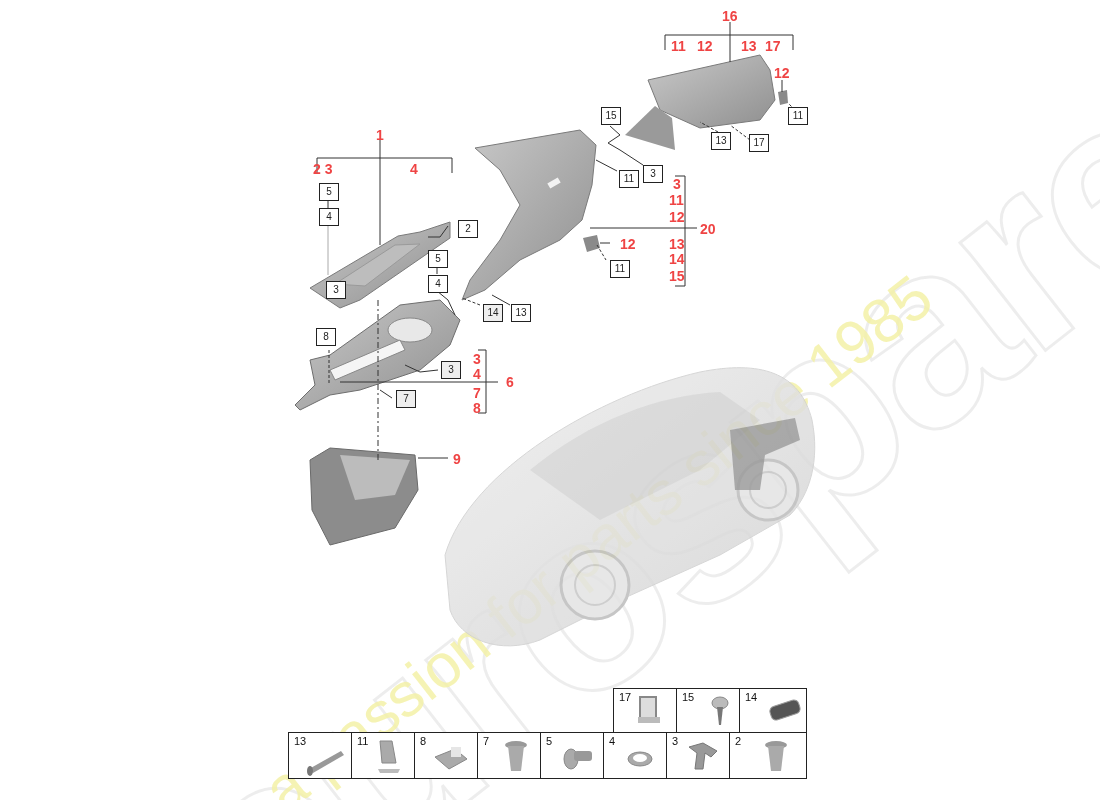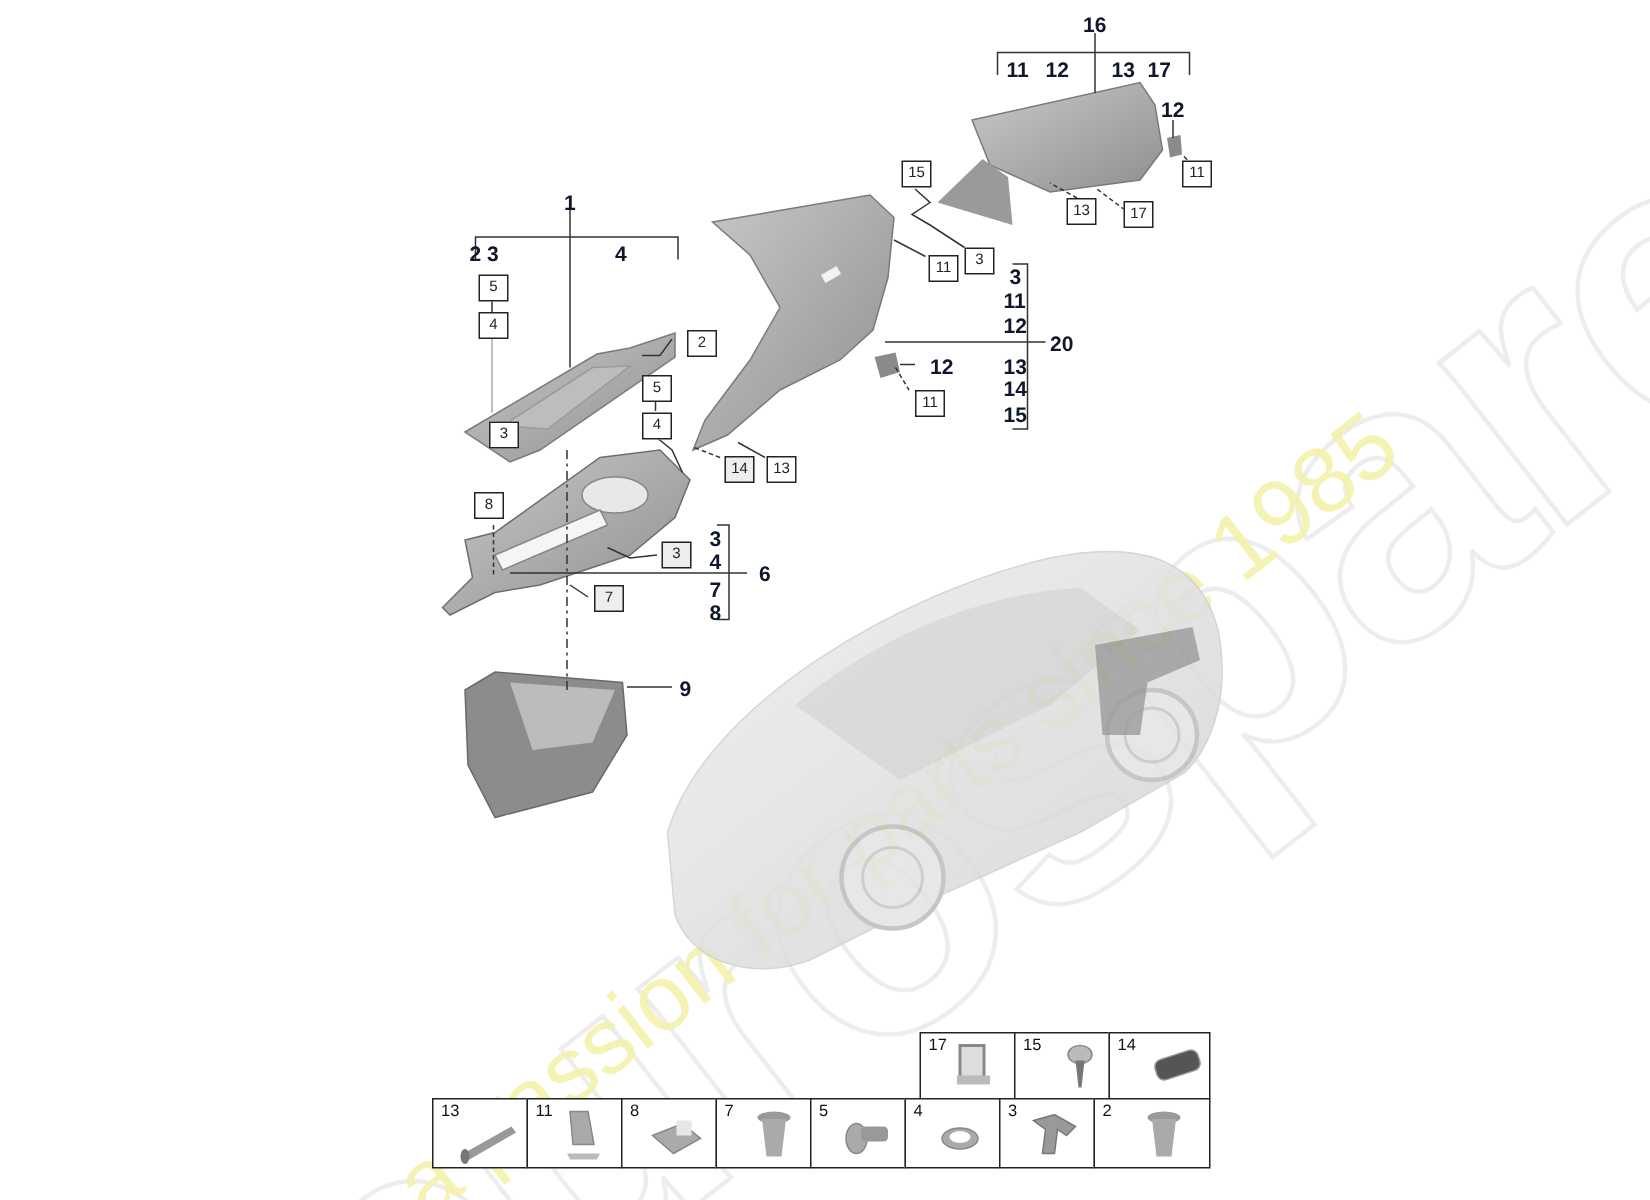--- a/index.html
+++ b/index.html
@@ -3,21 +3,21 @@
 <meta charset="utf-8">
 <style>
   html, body { margin: 0; padding: 0; background: #ffffff; }
   body { width: 1100px; height: 800px; position: relative; overflow: hidden; font-family: "Liberation Sans", sans-serif; color: #111; }
   .layer { position: absolute; left: 0; top: 0; width: 1100px; height: 800px; }
   .wm-logo { position: absolute; font-family: "Liberation Sans", sans-serif; font-weight: bold; color: transparent;
              -webkit-text-stroke: 3px #ececec; font-size: 260px; letter-spacing: -6px;
              transform: rotate(-38deg); transform-origin: left top; left: 120px; top: 770px; white-space: nowrap; opacity: 0.9; }
   .wm-tag { position: absolute; font-family: "Liberation Sans", sans-serif; color: #f4f1a8; font-size: 62px;
             transform: rotate(-38deg); transform-origin: left top; left: 250px; top: 770px; white-space: nowrap; opacity: 0.85; }
-  .lbl { position: absolute; font-weight: bold; font-size: 14px; line-height: 14px; color: #0f172a; }
+  .lbl { position: absolute; font-weight: bold; font-size: 14px; line-height: 14px; color: #ef4444; }
   .box { position: absolute; width: 18px; height: 16px; border: 1px solid #222; background: #fff;
          font-size: 10px; line-height: 16px; text-align: center; color: #222; }
   .box.shaded { background: #eeeeee; }
   .cell { position: absolute; border: 1px solid #222; background: #fff; box-sizing: border-box; }
   .cell .num { position: absolute; left: 5px; top: 2px; font-size: 11px; color: #111; }
   .cell svg { position: absolute; left: 0; top: 0; }
 </style>
 </head>
 <body>
 

